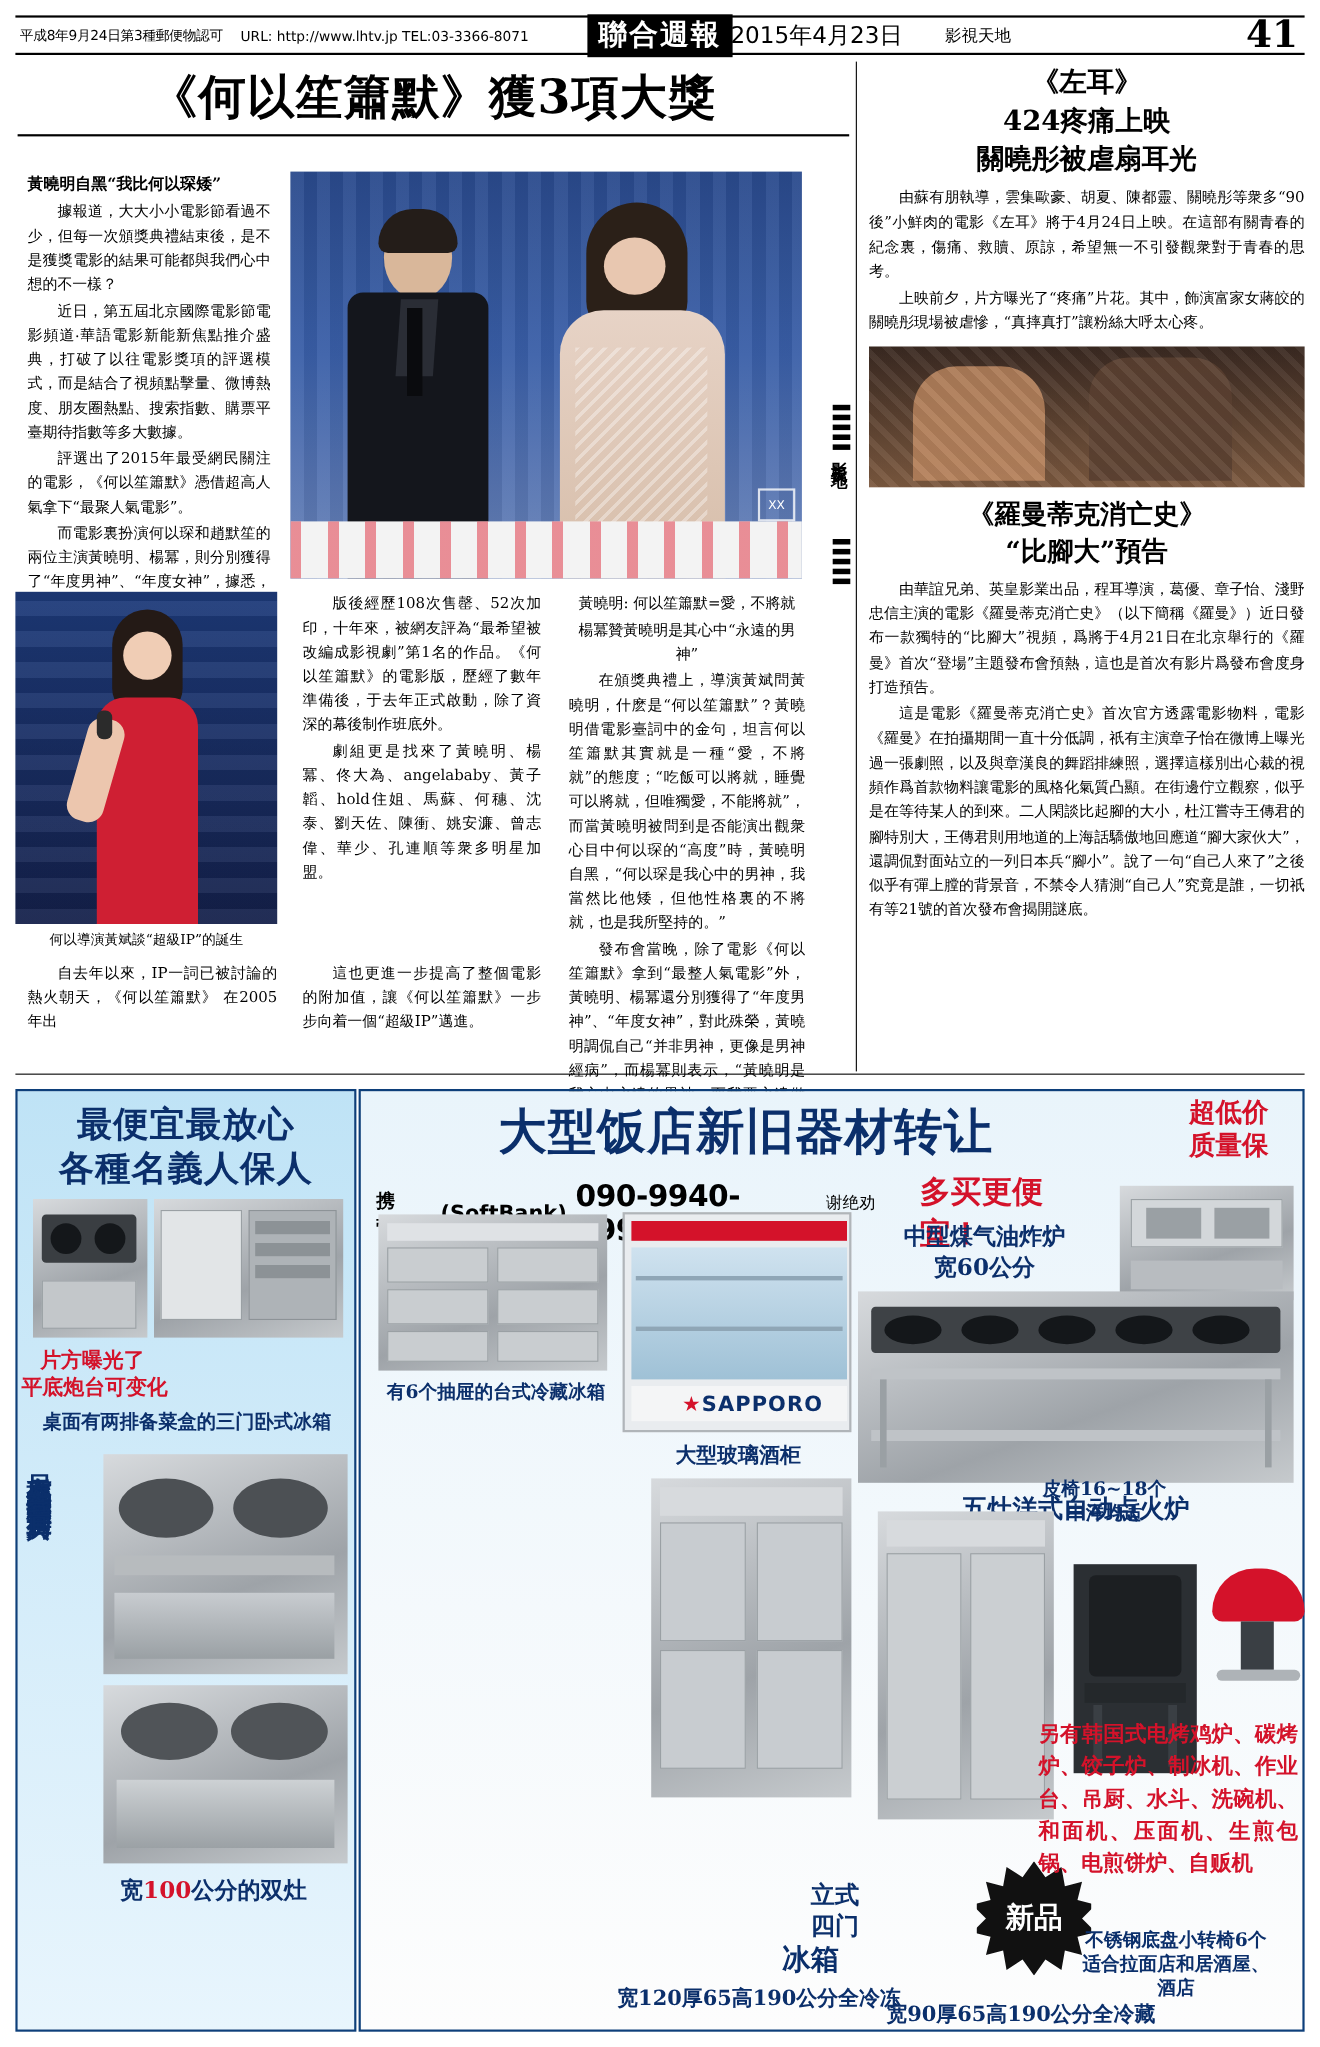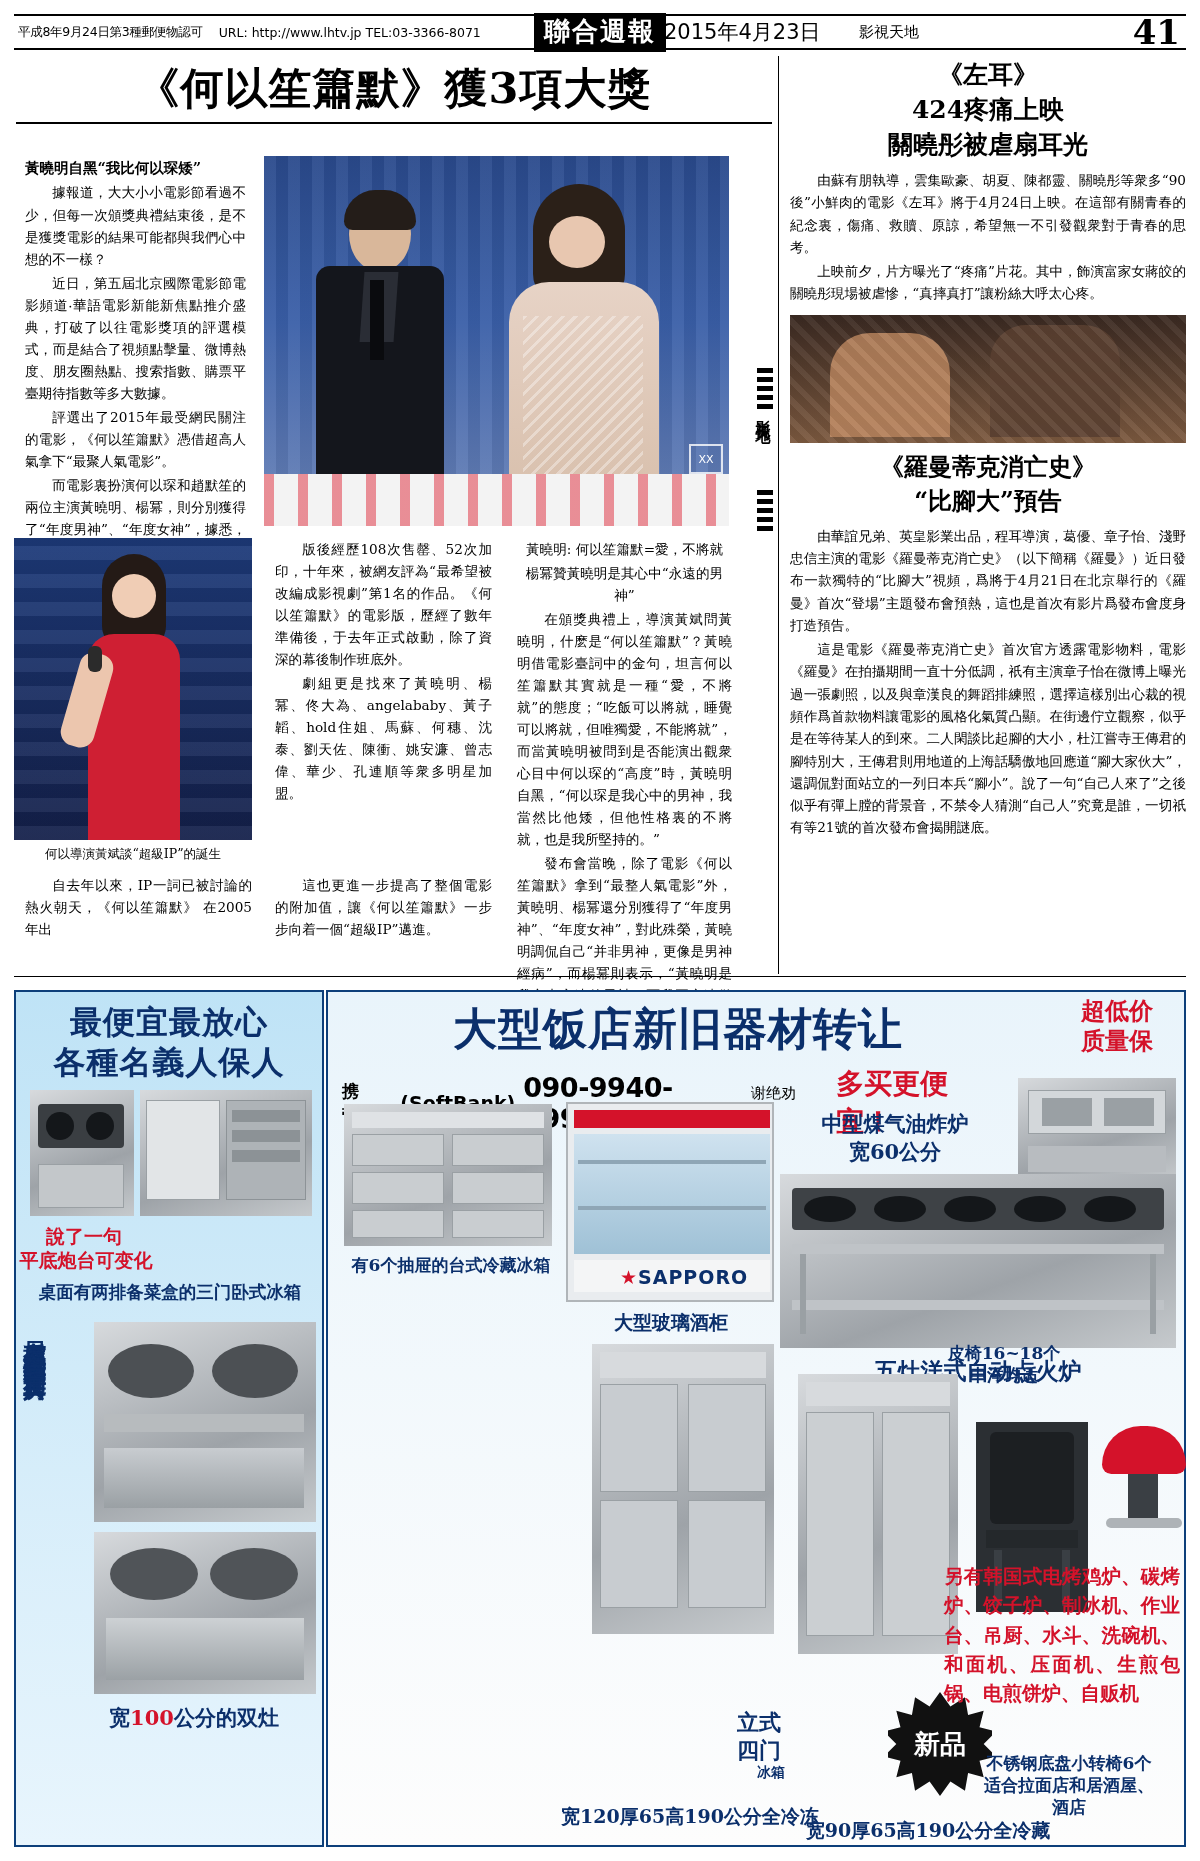--- a/index.html
+++ b/index.html
@@ -326,21 +326,21 @@
       </div>
 
       <div class="ph steel" style="left:124px; top:98px; width:172px; height:126px;">
         <div style="position:absolute;left:6px;top:10px;width:74px;height:100px;background:#e2e5e7;border:1px solid #9aa0a4;"></div>
         <div style="position:absolute;left:86px;top:10px;width:80px;height:100px;background:#aeb3b7;border:1px solid #8d9397;"></div>
         <div style="position:absolute;left:92px;top:20px;width:68px;height:12px;background:#8c9296;"></div>
         <div style="position:absolute;left:92px;top:40px;width:68px;height:12px;background:#8c9296;"></div>
         <div style="position:absolute;left:92px;top:60px;width:68px;height:12px;background:#8c9296;"></div>
       </div>
 
-      <div class="adcap red" style="left:8px; top:232px; width:120px; font-size:19px;">說了一句</div>
+      <div class="adcap red" style="left:8px; top:232px; width:120px; font-size:19px;">片方曝光了</div>
       <div class="adcap red" style="left:0px; top:256px; width:140px; font-size:19px;">平底炮台可变化</div>
 
       <div class="adcap blue" style="left:4px; top:288px; width:300px; font-size:17.5px;">桌面有两排备菜盒的三门卧式冰箱</div>
 
       <div class="vtext" style="left:6px; top:330px; height:440px; font-size:23px; letter-spacing:2px; line-height:1.18;">另有種屬金桶盆豪華瓷等各種餐具和廚房工具</div>
 
       <div class="ph steel" style="left:78px; top:330px; width:222px; height:200px;">
         <div style="position:absolute;left:14px;top:22px;width:86px;height:54px;border-radius:50%;background:#4c5054;"></div>
         <div style="position:absolute;left:118px;top:22px;width:86px;height:54px;border-radius:50%;background:#4c5054;"></div>
         <div style="position:absolute;left:10px;top:92px;width:200px;height:18px;background:#b7bbbe;"></div>
@@ -432,21 +432,21 @@
 
       <div class="ph steel" style="left:470px; top:382px; width:160px; height:280px;">
         <div style="position:absolute;left:8px;top:8px;width:144px;height:24px;background:#d7dadd;"></div>
         <div style="position:absolute;left:8px;top:38px;width:68px;height:224px;background:#cbcfd2;border:1px solid #9aa0a4;"></div>
         <div style="position:absolute;left:84px;top:38px;width:68px;height:224px;background:#cbcfd2;border:1px solid #9aa0a4;"></div>
       </div>
       <div class="adcap blue" style="left:450px; top:826px; width:300px; font-size:19px;">宽90厚65高190公分全冷藏</div>
 
       <div class="adcap blue" style="left:398px; top:716px; width:66px; font-size:22px;">立式</div>
       <div class="adcap blue" style="left:398px; top:744px; width:66px; font-size:22px;">四门</div>
-      <div class="adcap blue" style="left:410px; top:772px; width:66px; font-size:14px;">冰箱</div>
+      <div class="adcap blue" style="left:376px; top:772px; width:66px; font-size:26px;">冰箱</div>
 
       <div class="starburst" style="left:560px; top:700px;">新品</div>
 
       <div class="ph dark" style="left:648px; top:430px; width:112px; height:190px; background:#2b2f33;">
         <div style="position:absolute;left:14px;top:10px;width:84px;height:92px;background:#1c1f22;border-radius:6px;"></div>
         <div style="position:absolute;left:10px;top:108px;width:92px;height:18px;background:#24282b;"></div>
         <div style="position:absolute;left:18px;top:128px;width:8px;height:56px;background:#3a3f44;"></div>
         <div style="position:absolute;left:86px;top:128px;width:8px;height:56px;background:#3a3f44;"></div>
       </div>
       <div class="adcap blue" style="left:596px; top:350px; width:160px; font-size:17px;">皮椅16~18个</div>

